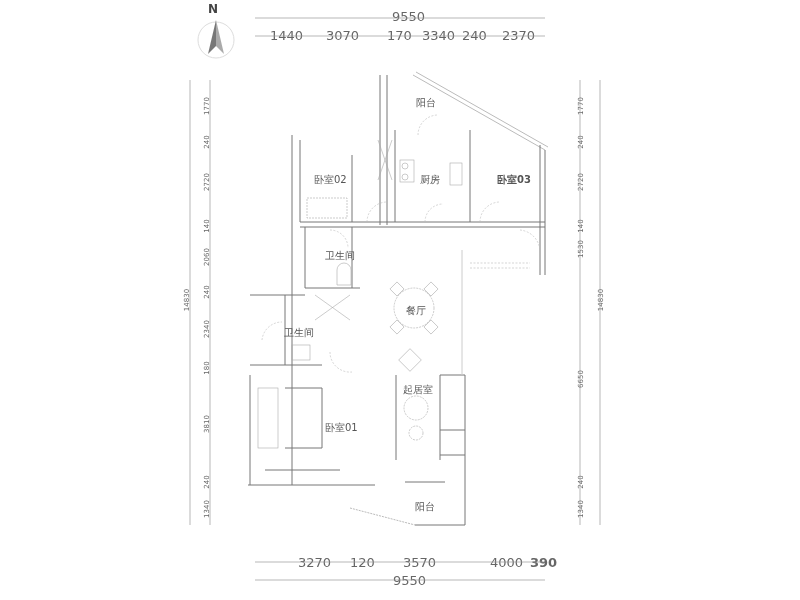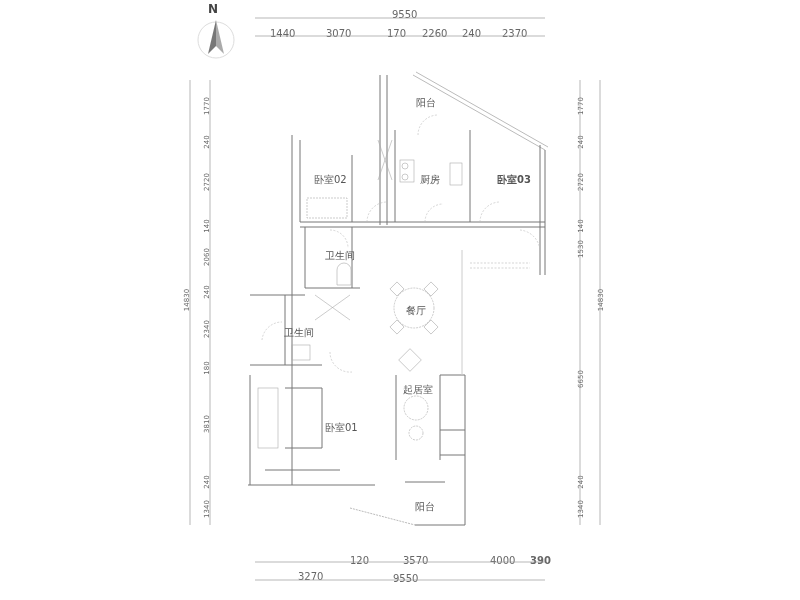--- a/index.html
+++ b/index.html
@@ -1,18 +1,18 @@
 <!DOCTYPE html>
 <html><head>
 <meta charset="utf-8">
 <style>
   html, body { margin:0; padding:0; background:#ffffff; }
   body { width:800px; height:600px; position:relative; overflow:hidden;
          font-family:"DejaVu Sans", sans-serif; color:#555; }
-  .dim { position:absolute; font-size:10px; color:#666; white-space:nowrap; }
+  .dim { position:absolute; font-size:13px; color:#666; white-space:nowrap; }
   .vdim { position:absolute; font-size:7px; color:#666; white-space:nowrap;
           transform:rotate(-90deg); transform-origin:center center; }
   .room { position:absolute; font-size:10px; color:#555; white-space:nowrap; }
   .north { position:absolute; left:196px; top:4px; width:40px; height:56px; }
   .north-label { position:absolute; left:208px; top:2px; font-size:12px; font-weight:bold; color:#444; }
   svg.plan { position:absolute; left:0; top:0; }
 </style>
 </head>
 <body>
 
@@ -20,25 +20,25 @@
 <svg class="north" width="40" height="56" viewBox="0 0 40 56">
   <circle cx="20" cy="36" r="18" fill="none" stroke="#ddd" stroke-width="1"></circle>
   <polygon points="20,16 12,50 20,42" fill="#777"></polygon>
   <polygon points="20,16 28,50 20,42" fill="#aaa"></polygon>
 </svg>
 
 <div class="dim" style="left:392px;top:9px;">9550</div>
 <div class="dim" style="left:270px;top:28px;">1440</div>
 <div class="dim" style="left:326px;top:28px;">3070</div>
 <div class="dim" style="left:387px;top:28px;">170</div>
-<div class="dim" style="left:422px;top:28px;">2260</div>
+<div class="dim" style="left:422px;top:28px;">3340</div>
 <div class="dim" style="left:462px;top:28px;">240</div>
 <div class="dim" style="left:502px;top:28px;">2370</div>
 
-<div class="dim" style="left:298px;top:555px;margin-top:16px;">3270</div>
+<div class="dim" style="left:298px;top:555px;">3270</div>
 <div class="dim" style="left:350px;top:555px;">120</div>
 <div class="dim" style="left:403px;top:555px;text-align:center;">3570</div>
 <div class="dim" style="left:490px;top:555px;">4000</div>
 <div class="dim" style="left:530px;top:555px;font-weight:bold;">390</div>
 <div class="dim" style="left:393px;top:573px;">9550</div>
 
 <div class="vdim" style="left:176px;top:296px;">14830</div>
 <div class="vdim" style="left:198px;top:102px;">1770</div>
 <div class="vdim" style="left:200px;top:138px;">240</div>
 <div class="vdim" style="left:198px;top:178px;">2720</div>

